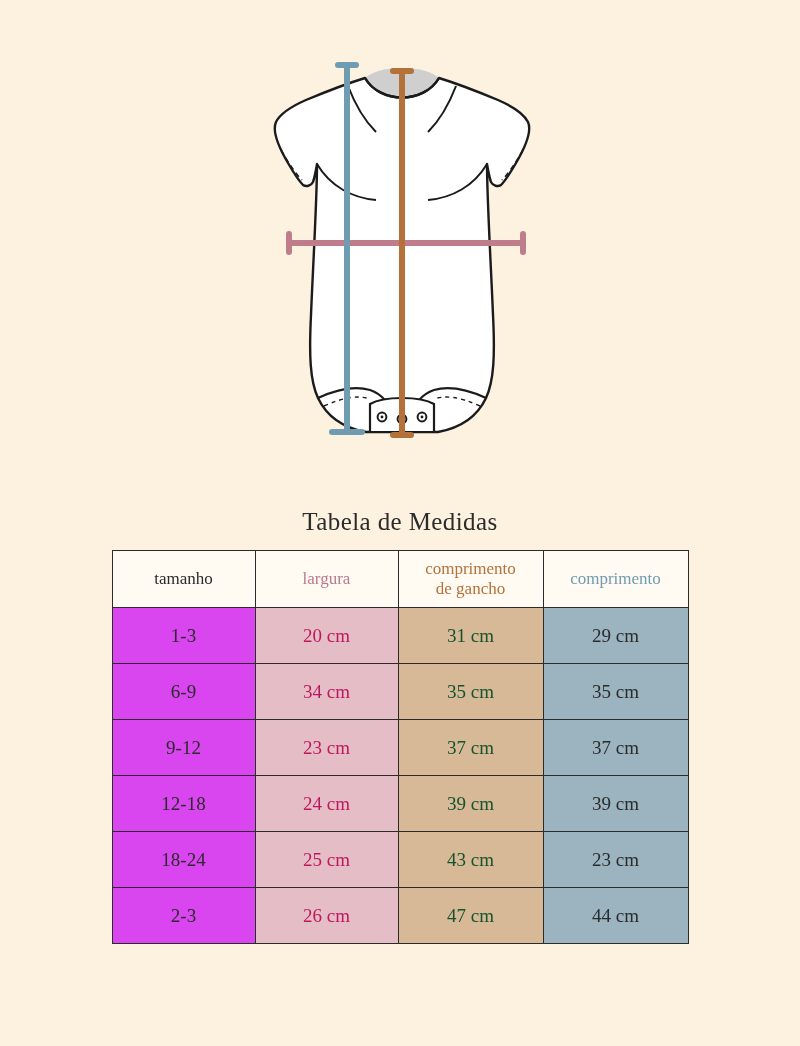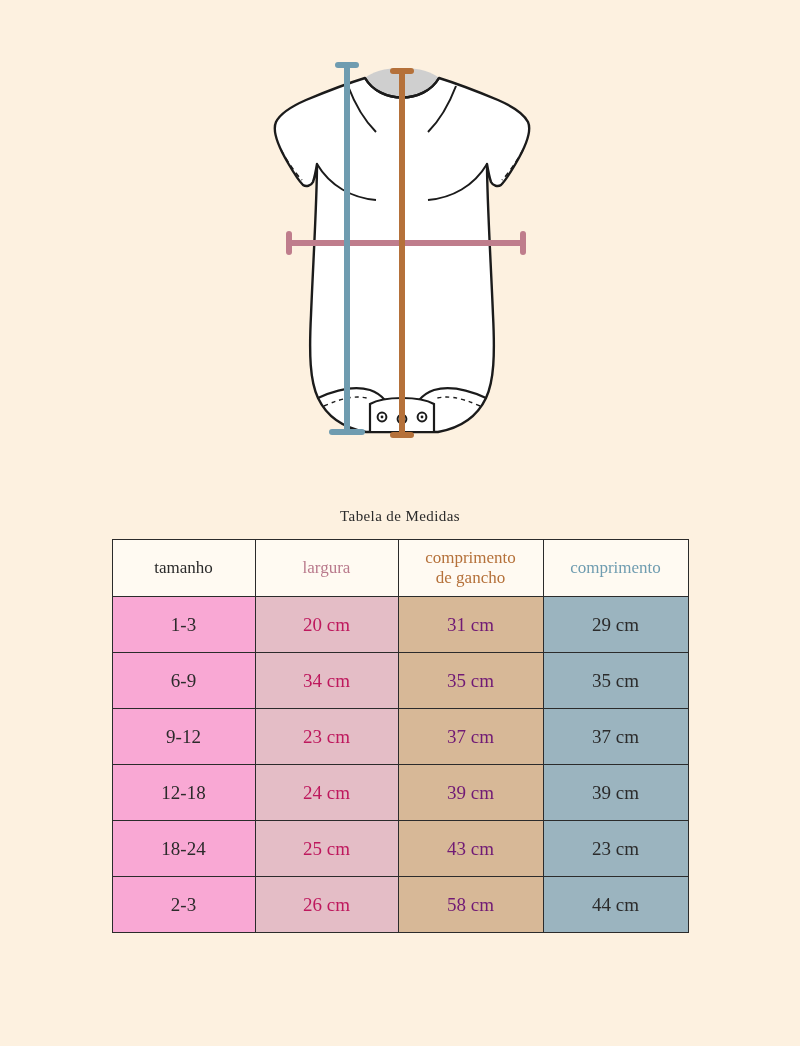--- a/index.html
+++ b/index.html
@@ -30,21 +30,21 @@
 
   .table-wrap {
     position: absolute;
     top: 508px;
     left: 0;
     width: 800px;
   }
 
   .table-title {
     text-align: center;
-    font-size: 15px;
+    font-size: 25px;
     letter-spacing: 0.4px;
     color: #2b2b2b;
     margin-bottom: 14px;
     font-family: "Liberation Serif", serif;
   }
 
   table.size-table {
     border-collapse: collapse;
     margin: 0 auto;
     width: 564px;
@@ -69,23 +69,23 @@
   th.col-size { width: 140px; color: #2b2b2b; }
   th.col-width { width: 140px; color: #b9798c; margin-top: 27px; }
   th.col-crotch { width: 142px; color: #b5713a; }
   th.col-length { width: 142px; color: #6f9cb0; }
 
   table.size-table tbody td {
     height: 53px;
     font-size: 19px;
   }
 
-  td.cell-size { background: #f9a8d4; color: #2b2b2b; }
+  td.cell-size { background: #d946ef; color: #2b2b2b; }
   td.cell-width { background: #e4bdc6; color: #be185d; }
-  td.cell-crotch { background: #d7b897; color: #701a75; }
+  td.cell-crotch { background: #d7b897; color: #14532d; }
   td.cell-length { background: #9bb4bf; color: #2b2b2b; margin-left: 40px; }
 </style>
 </head>
 <body>
 
 <div class="diagram-area">
   <svg class="diagram-svg" width="800" height="500" viewBox="0 0 800 500">
 
     <path d="M365 78 C380 104 424 104 439 78 C432 72 420 68 402 68 C384 68 372 72 365 78 Z" fill="#cfcfcf" stroke="none"></path>
 
@@ -198,18 +198,18 @@
       </tr>
       <tr>
         <td class="cell-size">18-24</td>
         <td class="cell-width">25 cm</td>
         <td class="cell-crotch">43 cm</td>
         <td class="cell-length">23 cm</td>
       </tr>
       <tr>
         <td class="cell-size">2-3</td>
         <td class="cell-width">26 cm</td>
-        <td class="cell-crotch">58 cm</td>
+        <td class="cell-crotch">47 cm</td>
         <td class="cell-length">44 cm</td>
       </tr>
     </tbody>
   </table>
 </div>
 
 </body></html>

